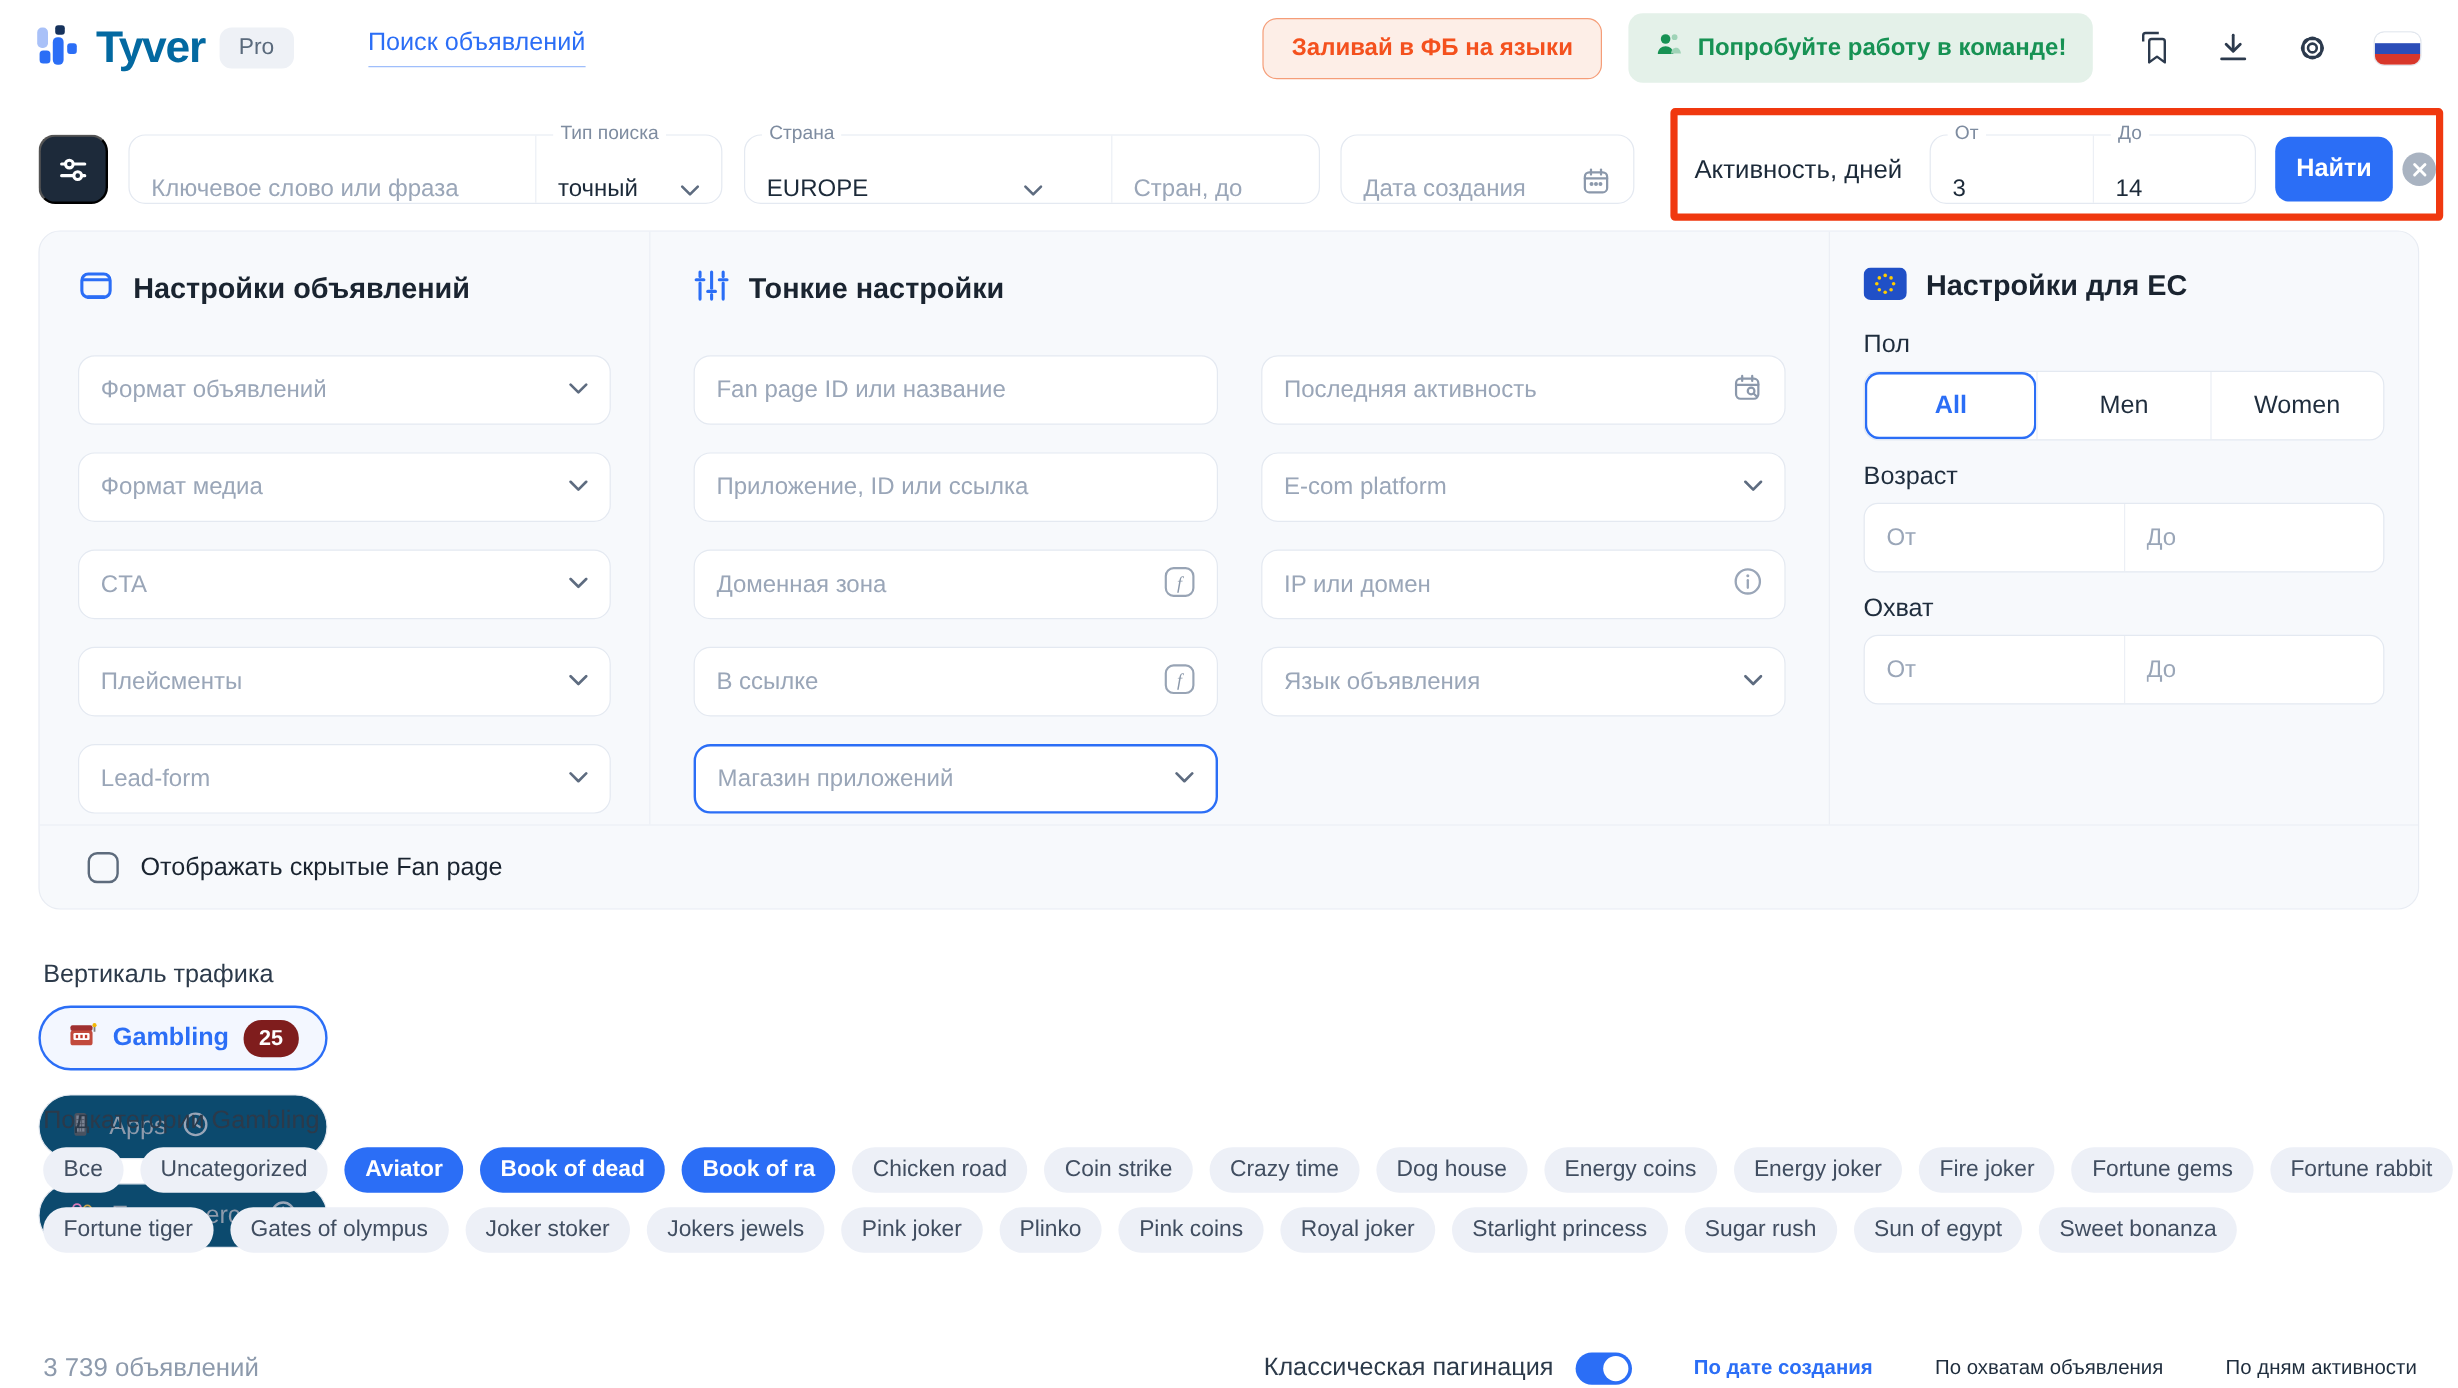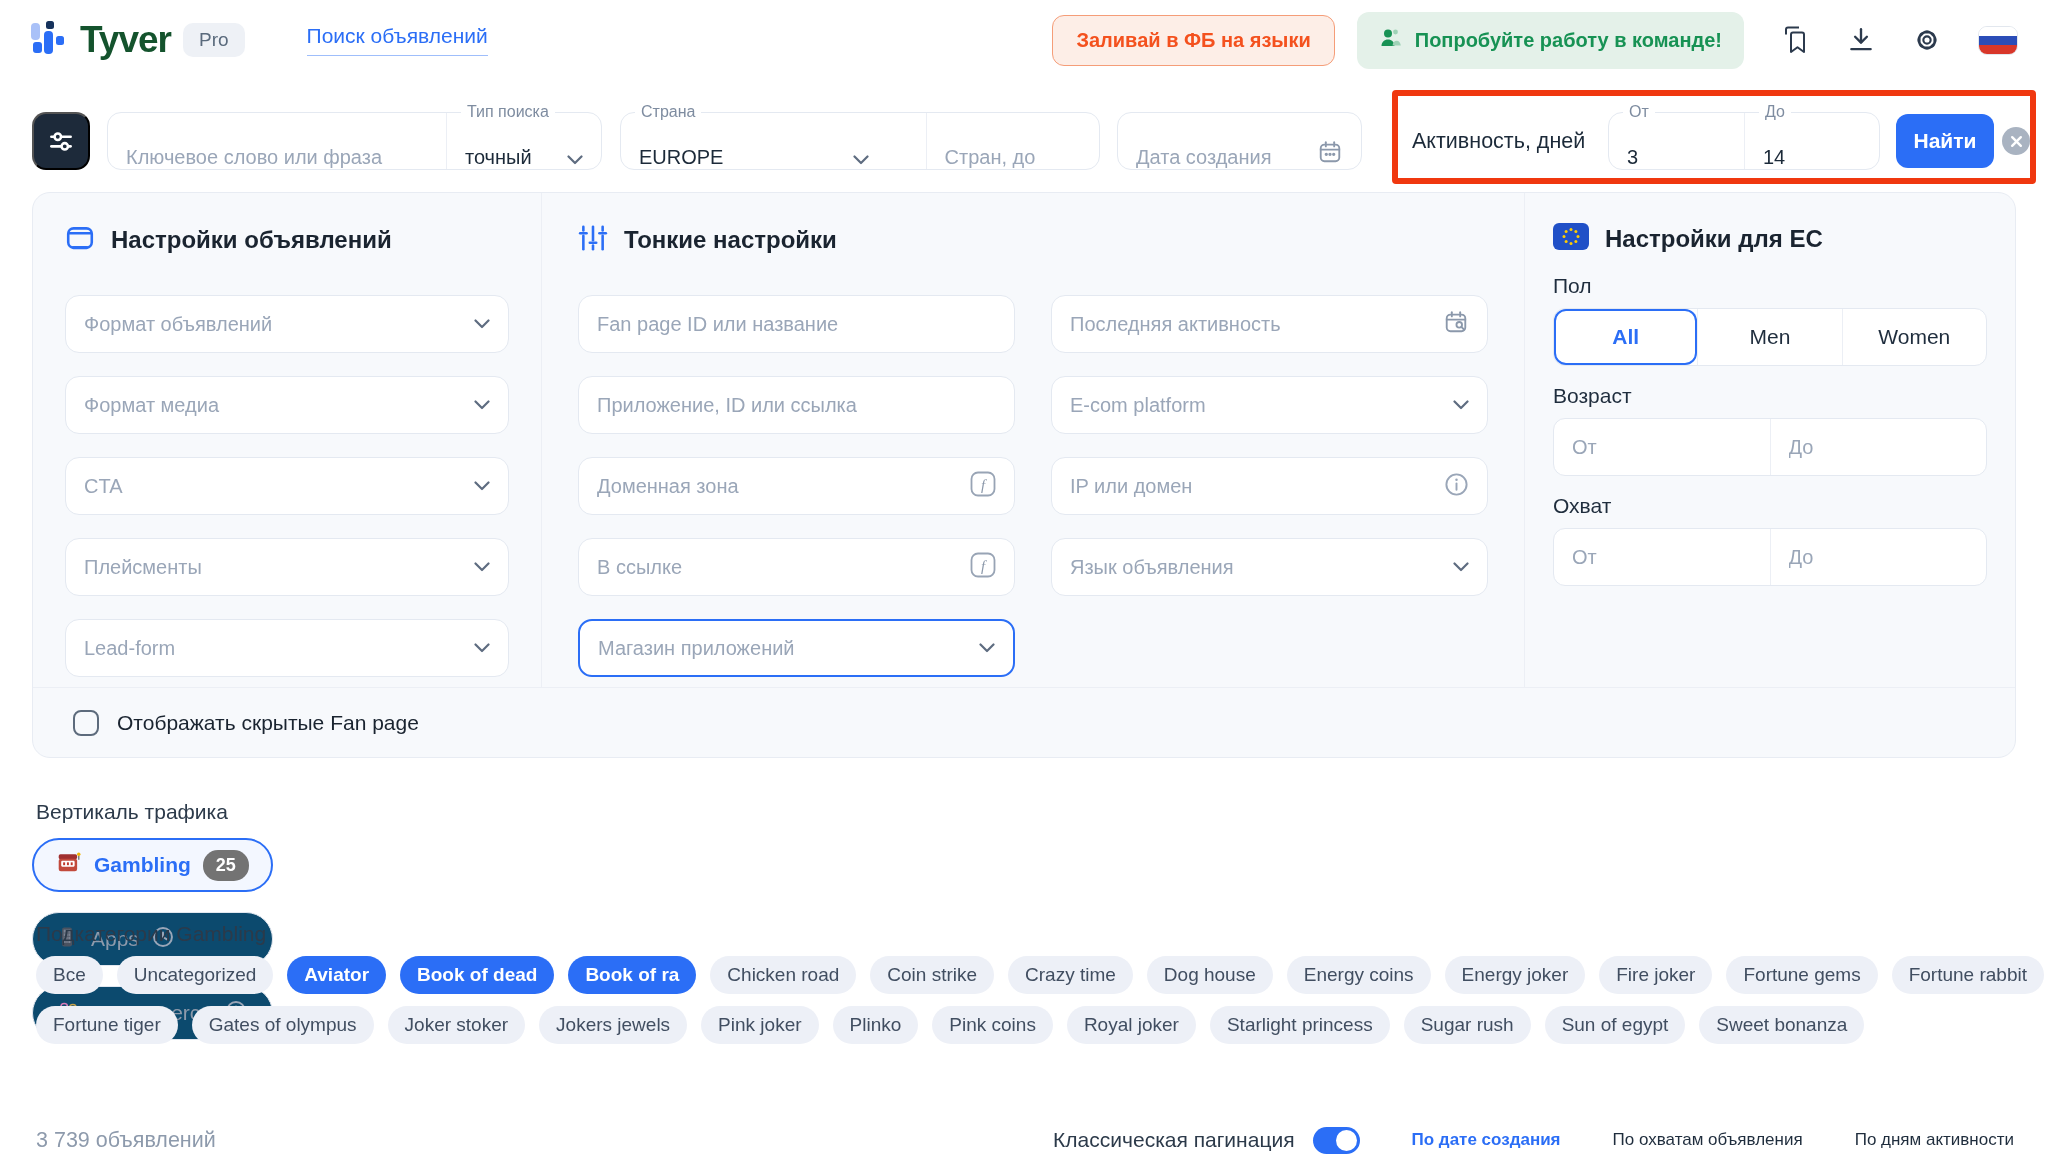--- a/index.html
+++ b/index.html
@@ -3,21 +3,21 @@
 <meta charset="utf-8">
 <style>
   * { margin:0; padding:0; box-sizing:border-box; }
   html,body { width:2048px; height:1157px; }
   body { font-family:"Liberation Sans", sans-serif; background:#ffffff; color:#1c2a39; position:relative; overflow:hidden; }
   .page { position:absolute; inset:0; }
 
   
   .header { position:absolute; top:0; left:0; right:0; height:80px; display:flex; align-items:center; padding:0 30px; }
   .logo-wrap { display:flex; align-items:center; gap:14px; }
-  .logo-text { font-size:37px; font-weight:700; letter-spacing:-1px; color:#14532d; }
+  .logo-text { font-size:37px; font-weight:700; letter-spacing:-1px; color:#0369a1; }
   .pro-badge { margin-left:12px; background:#eef1f6; color:#5a6a7c; font-size:19px; padding:6px 16px; border-radius:10px; }
   .nav-link { margin-left:62px; font-size:21px; color:#2b6ef6; padding-bottom:7px; border-bottom:1.5px solid rgba(43,110,246,.45); cursor:pointer; }
   .header-spacer { flex:1; }
   .btn-fb { background:#fdeee7; border:1.6px solid #f59d78; color:#f4511e; font-size:20px; font-weight:600; padding:13px 23px; border-radius:12px; cursor:pointer; }
   .btn-team { margin-left:22px; background:#e4f1e9; border:none; color:#179254; font-size:20px; font-weight:600; padding:14px 22px; border-radius:12px; display:flex; align-items:center; gap:12px; cursor:pointer; }
   .hdr-icon { margin-left:36px; cursor:pointer; display:flex; align-items:center; }
   .flag { margin-left:36px; width:40px; height:29px; border-radius:9px; overflow:hidden; border:1px solid #e2e7ee; cursor:pointer; display:flex; flex-direction:column; }
   .flag div { flex:1; }
   .flag .w { background:#ffffff; } .flag .b { background:#2b4db8; } .flag .r { background:#d8372a; }
 
@@ -82,21 +82,21 @@
   .checkbox-label { font-size:21px; color:#1a2430; }
 
   
   .section-label { position:absolute; left:36px; font-size:21px; color:#2c3a4a; }
   .lbl-vertical { top:800px; }
   .pills-row { position:absolute; left:32px; top:838px; display:flex; gap:20px;flex-direction:column; }
   .pill { height:54px; display:flex; align-items:center; gap:12px; padding:0 22px; border-radius:27px; background:#0c4a6e; border:1.6px solid #e2e7ef; cursor:pointer; }
   .pill .pill-text { font-size:21px; color:#8e9aab; }
   .pill.selected { border:2px solid #2b6ef6; background:#f3f7ff; }
   .pill.selected .pill-text { color:#2b6ef6; font-weight:600; }
-  .pill-badge { background:#737373; color:#fff; font-size:18px; font-weight:600; border-radius:15px; padding:5px 13px; }
+  .pill-badge { background:#7f1d1d; color:#fff; font-size:18px; font-weight:600; border-radius:15px; padding:5px 13px; }
 
   .lbl-subcat { top:922px; }
   .chips-wrap { position:absolute; left:36px; top:956px; width:1990px; }
   .chips-row { display:flex; gap:14px; margin-bottom:12px; }
   .chip { height:38px; line-height:38px; padding:0 17px; border-radius:19px; background:#edf0f7; color:#414e61; font-size:19px; white-space:nowrap; cursor:pointer; }
   .chip-selected { background:#2b6ef6; color:#fff; font-weight:600; }
 
   
   .footer { position:absolute; left:36px; right:34px; top:1118px; height:44px; display:flex; align-items:center; }
   .result-count { font-size:21.5px; color:#8d9aac; }

